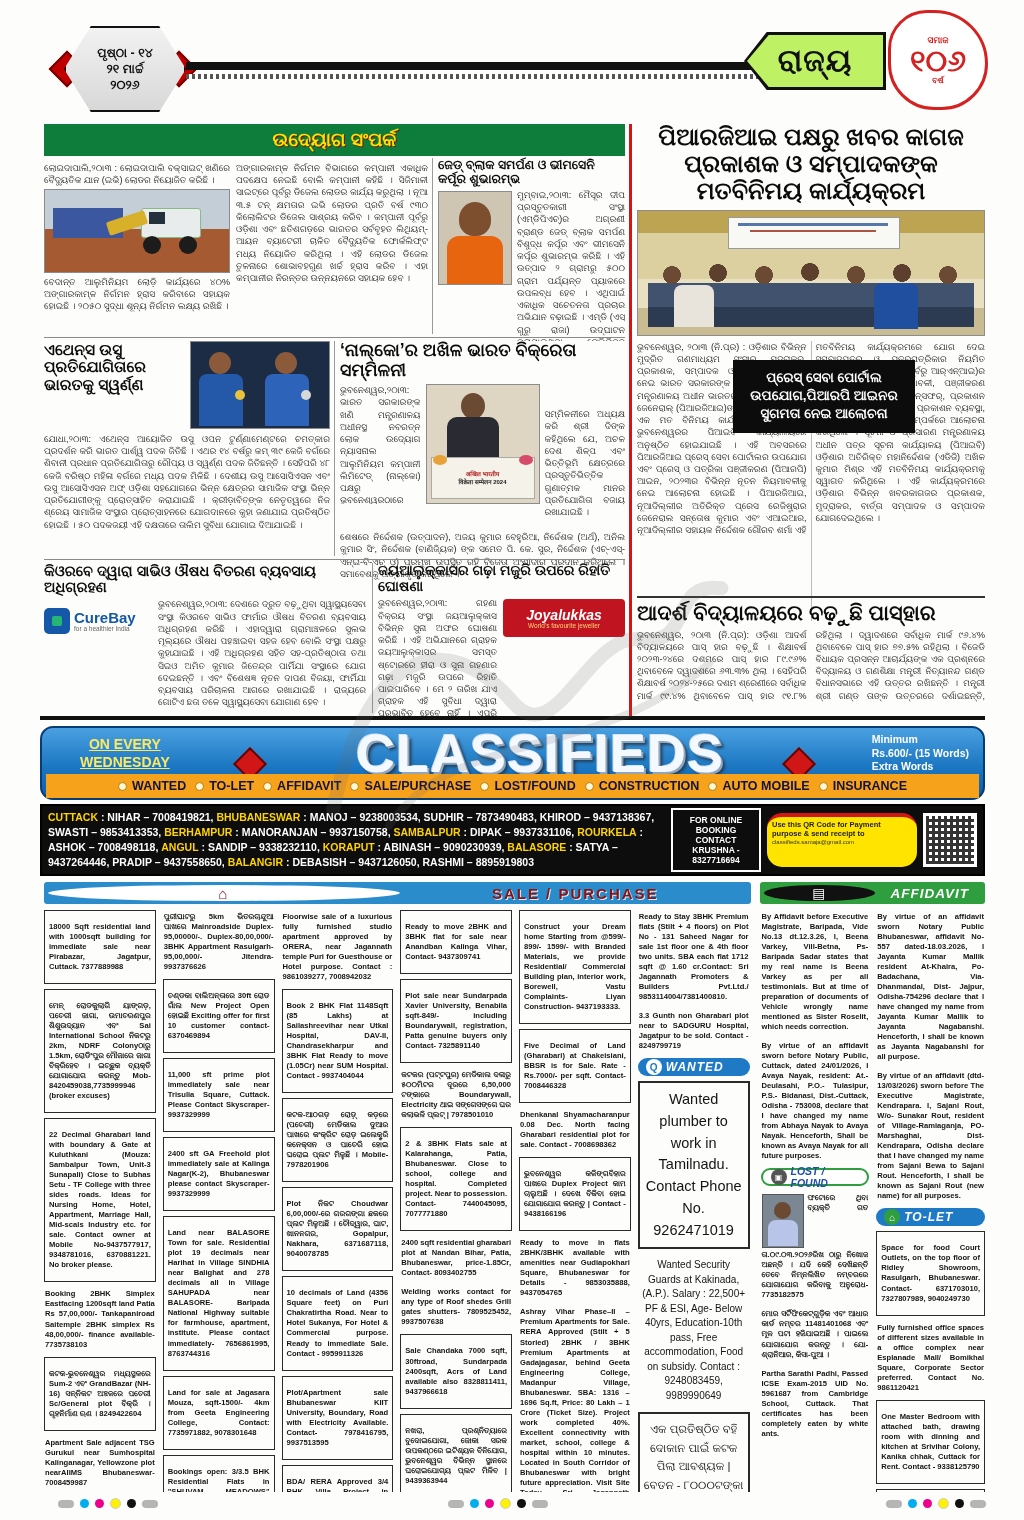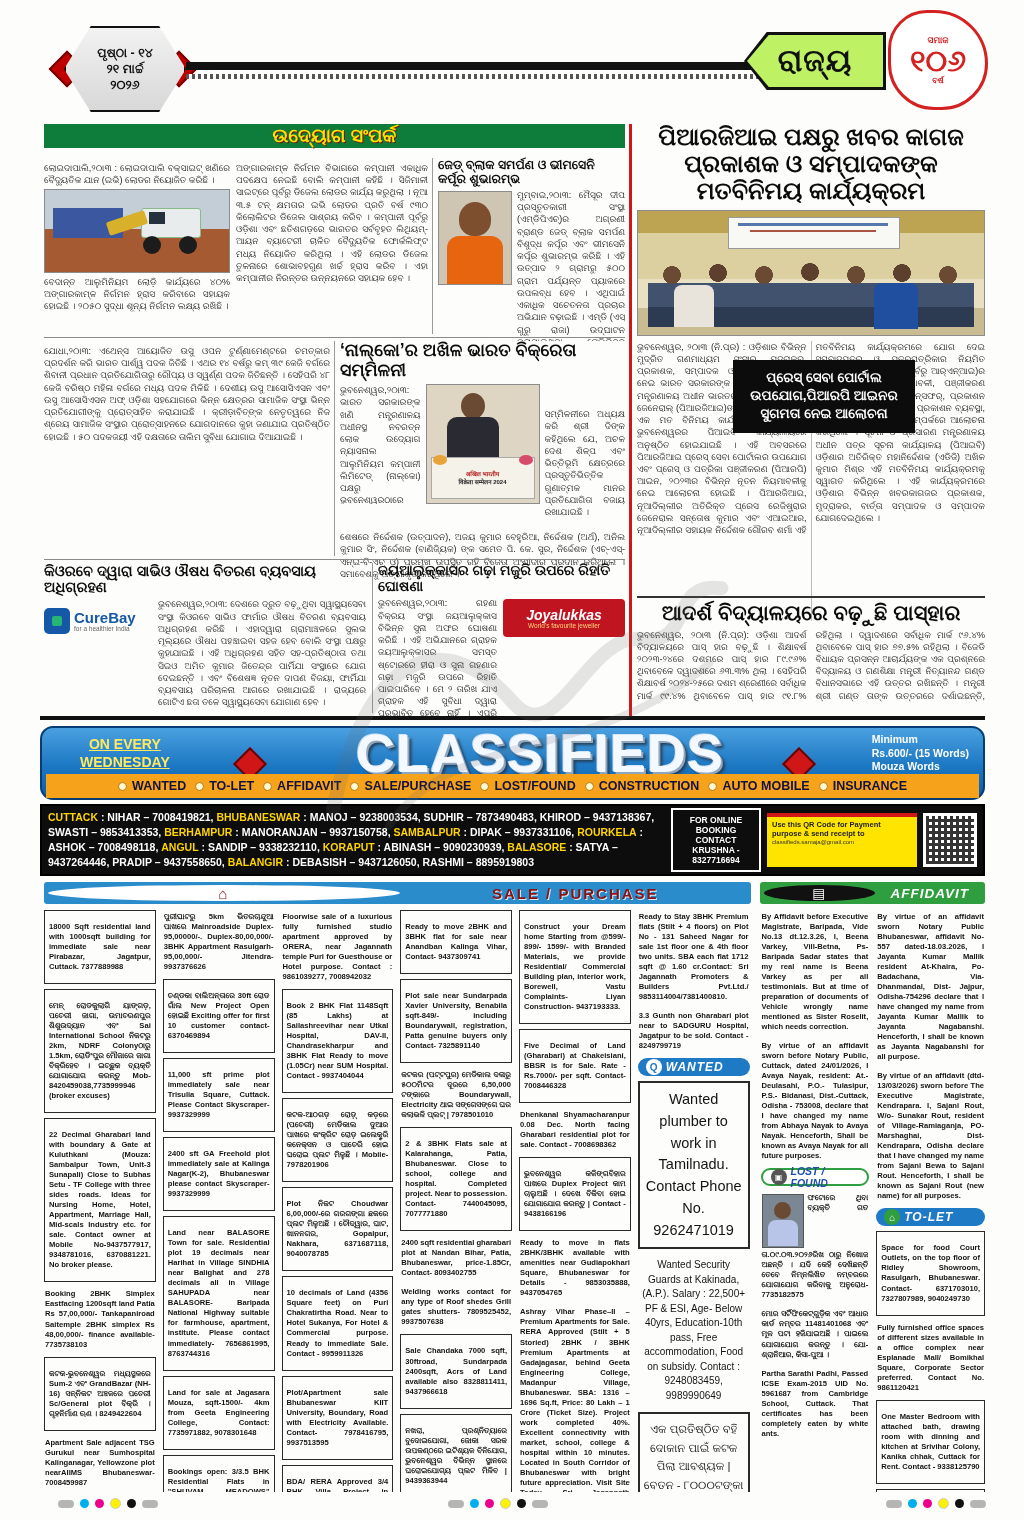--- a/index.html
+++ b/index.html
@@ -19,21 +19,21 @@
          clip-path:polygon(16% 0,100% 0,100% 100%,16% 100%,0 50%);}
   .rajya>div{position:absolute;left:3px;top:3px;right:3px;bottom:3px;background:#bef264;
          clip-path:polygon(16% 0,100% 0,100% 100%,16% 100%,0 50%);
          display:flex;align-items:center;justify-content:center;font-size:31px;font-weight:800;letter-spacing:1px;}
   .stamp{left:888px;top:10px;width:94px;height:94px;background:#fff;border:3px solid #d42222;border-radius:42% 58% 50% 50%;
          display:flex;flex-direction:column;align-items:center;justify-content:center;color:#d42222;}
   .stamp .s1{font-size:9px;font-weight:700;}
   .stamp .s2{font-size:30px;font-weight:800;line-height:1;}
   .stamp .s3{font-size:8px;font-weight:700;}
   
-  .gbanner{left:44px;top:124px;width:581px;height:24px;background:#0e7c3a;display:flex;align-items:center;justify-content:center;}
+  .gbanner{left:44px;top:124px;width:581px;height:32px;background:#0e7c3a;display:flex;align-items:center;justify-content:center;}
   .gbanner span{color:#ffe000;font-size:19px;font-weight:800;text-shadow:1px 1px 0 #7a1010;}
   .hl{font-weight:800;color:#0b0b0b;line-height:1.12;}
   .bt{font-size:9px;line-height:1.36;text-align:justify;color:#1c1c1c;overflow:hidden;}
   .vline{width:1px;background:#9a9a9a;}
   .hline{height:1px;background:#8a8a8a;}
   .redline{width:3px;background:#d01616;}
   .blackbar{left:40px;top:716px;width:945px;height:4px;background:#111;}
   .ph{position:relative;overflow:hidden;border:1px solid #8c8c8c;background:#cfd6da;flex:none;}
   .blackbox{position:absolute;background:#0c0c0c;color:#fff;font-weight:700;font-size:13.5px;line-height:1.35;
             text-align:center;padding:9px 7px;}
@@ -60,21 +60,21 @@
   .orangebar{left:46px;top:774px;width:933px;height:24px;background:#f7a21b;display:flex;align-items:center;justify-content:center;gap:9px;}
   .navitem{display:flex;align-items:center;gap:5px;color:#12123f;font-weight:800;font-size:12.5px;}
   .bdot{width:7px;height:7px;border-radius:50%;background:#fff8d0;border:1px solid #b97708;display:inline-block;}
   
   .contacts{left:40px;top:804px;width:945px;height:72px;background:#0d0d0d;border:2px solid #000;box-sizing:border-box;
             display:flex;align-items:center;gap:6px;padding:4px 6px;}
   .ctext{flex:1;font-size:10.5px;font-weight:700;line-height:1.45;color:#fff;}
   .ctext .city{color:#ffd400;}
   .onlinebox{flex:none;width:82px;height:56px;border:2px solid #fff;color:#fff;font-weight:800;font-size:8.5px;
              display:flex;align-items:center;justify-content:center;text-align:center;padding:2px;}
-  .qrnote{flex:none;width:150px;height:54px;background:#ffe400;border-top:4px solid #d01616;padding:3px 5px;box-sizing:border-box;}
+  .qrnote{flex:none;width:150px;height:54px;background:#ffe400;border-top:4px solid #d01616;padding:3px 5px;box-sizing:border-box;border-radius:15px;}
   .qrnote .qn1{font-size:7.5px;font-weight:800;color:#222;line-height:1.25;}
   .qrnote .qn2{font-size:6px;color:#333;}
   .qr{flex:none;width:54px;height:54px;background:#fff;position:relative;}
   .qr::after{content:"";position:absolute;inset:3px;background:
      repeating-linear-gradient(0deg,#111 0 3px,transparent 3px 6px),
      repeating-linear-gradient(90deg,#111 0 3px,transparent 3px 6px);opacity:.85;}
   
   .secbar{height:22px;display:flex;align-items:center;box-sizing:border-box;border-radius:3px;}
   .salebar{left:44px;top:882px;width:707px;background:#2b8ccb;}
   .salebar span{flex:1;text-align:center;font-size:15px;font-weight:800;letter-spacing:2px;color:#8b1212;
@@ -174,20 +174,34 @@
         <div class="fig" style="left:20px;top:10px;width:32px;height:34px;background:#7d4f2f;border-radius:50% 50% 45% 45%;"></div>
         <div class="fig" style="left:8px;top:44px;width:56px;height:48px;background:#e8650f;border-radius:12px 12px 0 0;"></div>
       </div>
       <div class="bt" style="height:152px;">ମୁମ୍ବାଇ,୨୦ା୩: ମୈସୂର ଦୀପ ପ୍ରସ୍ତୁତକାରୀ ସଂସ୍ଥା (ଏମ୍‌ଡିପିଏଚ୍)ର ଅଗ୍ରଣୀ ବ୍ରାଣ୍ଡ ଜେଡ୍ ବ୍ଲାକ ସମର୍ପଣ ବିଶୁଦ୍ଧ କର୍ପୂର ଏବଂ ଭୀମସେନି କର୍ପୂର ଶୁଭାରମ୍ଭ କରିଛି । ଏହି ଉତ୍ପାଦ ୨ ଗ୍ରାମରୁ ୫୦୦ ଗ୍ରାମ ପର୍ଯ୍ୟନ୍ତ ପ୍ୟାକରେ ଉପଲବ୍ଧ ହେବ । ଏଥିପାଇଁ ଏକାଧିକ ସଚେତନତା ପ୍ରଚାର ଅଭିଯାନ ବଢ଼ାଇଛି । ଏମ୍‌ଡି (ଏସ୍ ଗୁରୁ ରାଜା) ଉଦ୍‌ଘାଟନ କରାଯାଇଥିବା ଟେଲିଭିଜନ ବିଜ୍ଞାପନ ପ୍ରସ୍ତୁତ କରାଯାଇଛି । ୧୯ ତାରିଖ ଠାରୁ ନବରାତ୍ରିର ପ୍ରଥମ ଦିନ ଏହି ଅଭିଯାନ ସମଗ୍ର ଟେଲିଭିଜନ, ଡିଜିଟାଲ ପ୍ଲାଟଫର୍ମ, ସାମାଜିକ ଗଣମାଧ୍ୟମ ଓ ଖବରକାଗଜ କେନ୍ଦ୍ରରେ ପ୍ରସାରିତ ହେଉଛି ।</div>
     </div>
   </div>
 
   <div class="abs hline" style="left:44px;top:337px;width:581px;"></div>
 
   <div class="abs" style="left:44px;top:341px;width:286px;height:215px;">
+    <div style="display:flex;gap:6px;">
+      <div style="width:140px;">
+        <div class="hl" style="font-size:15.5px;">ଏଥେନ୍ସ ଉସୁ ପ୍ରତିଯୋଗିତାରେ ଭାରତକୁ ସ୍ୱର୍ଣ୍ଣ</div>
+      </div>
+      <div class="ph" style="width:138px;height:86px;">
+        <div class="fig" style="inset:0;background:#1d2c45;"></div>
+        <div class="fig" style="left:18px;top:10px;width:22px;height:22px;background:#8a5a3b;border-radius:50%;"></div>
+        <div class="fig" style="left:84px;top:10px;width:22px;height:22px;background:#8a5a3b;border-radius:50%;"></div>
+        <div class="fig" style="left:8px;top:32px;width:44px;height:52px;background:#2458a8;border-radius:8px 8px 0 0;"></div>
+        <div class="fig" style="left:74px;top:32px;width:44px;height:52px;background:#2d63b8;border-radius:8px 8px 0 0;"></div>
+        <div class="fig" style="left:44px;top:48px;width:10px;height:10px;background:#e8c23a;border-radius:50%;"></div>
+        <div class="fig" style="left:110px;top:48px;width:10px;height:10px;background:#d8d8d8;border-radius:50%;"></div>
+      </div>
+    </div>
     <div class="bt" style="margin-top:4px;height:118px;">ଯୋଧା,୨୦ା୩: ଏଥେନ୍ସ ଆୟୋଜିତ ଉସୁ ଓପନ ଟୁର୍ଣ୍ଣାମେଣ୍ଟରେ ଚମତ୍କାର ପ୍ରଦର୍ଶନ କରି ଭାରତ ପାର୍ଶ୍ୱ ପଦକ ଜିତିଛି । ଏଥର ୧୪ ବର୍ଷରୁ କମ୍ ୩୯ କେଜି ବର୍ଗରେ ଶିବାନୀ ପ୍ରଧାନ ପ୍ରତିଯୋଗିତାରୁ ରୌପ୍ୟ ଓ ସ୍ୱର୍ଣ୍ଣ ପଦକ ଜିତିଛନ୍ତି । ସେହିପରି ୪୮ କେଜି ବରିଷ୍ଠ ମହିଳା ବର୍ଗରେ ମଧ୍ୟ ପଦକ ମିଳିଛି । ଦେଶୀୟ ଉସୁ ଆସୋସିଏସନ ଏବଂ ଉସୁ ଆସୋସିଏସନ ଅଫ୍ ଓଡ଼ିଶା ସହଯୋଗରେ ଭିନ୍ନ କ୍ଷେତ୍ରର ସାମାଜିକ ସଂସ୍ଥା ଭିନ୍ନ ପ୍ରତିଯୋଗୀଙ୍କୁ ପ୍ରୋତ୍ସାହିତ କରାଯାଇଛି । କ୍ରୀଡ଼ାବିତ୍‌ଙ୍କ ନେତୃତ୍ୱରେ ନିଜ ଶ୍ରେୟ ସାମାଜିକ ସଂସ୍ଥାର ପ୍ରୋତ୍ସାହନରେ ଯୋଗଦାନରେ କୁହା ଜଣାଯାଇ ପ୍ରତିଷ୍ଠିତ ହୋଇଛି । ୫୦ ପଦକଜୟୀ ଏହି ଦକ୍ଷତାରେ ତାଲିମ ସୁବିଧା ଯୋଗାଇ ଦିଆଯାଇଛି ।</div>
   </div>
 
   <div class="abs vline" style="left:334px;top:341px;height:215px;"></div>
 
   <div class="abs" style="left:340px;top:341px;width:285px;height:215px;">
     <div class="hl" style="font-size:17.5px;">‘ନାଲ୍‌କୋ’ର ଅଖିଳ ଭାରତ ବିକ୍ରେତା ସମ୍ମିଳନୀ</div>
     <div style="display:flex;gap:5px;margin-top:4px;">
       <div class="bt" style="flex:1;height:120px;">ଭୁବନେଶ୍ୱର,୨୦ା୩: ଭାରତ ସରକାରଙ୍କ ଖଣି ମନ୍ତ୍ରଣାଳୟ ଅଧୀନସ୍ଥ ନବରତ୍ନ ଲୋକ ଉଦ୍ୟୋଗ ନ୍ୟାସନାଲ ଆଲୁମିନିୟମ କମ୍ପାନୀ ଲିମିଟେଡ୍ (ନାଲ୍‌କୋ) ପକ୍ଷରୁ ଭୁବନେଶ୍ୱରଠାରେ ଯୋଗାଣ ଶୃଙ୍ଖଳ ବର୍ଗର ପାର୍ଶ୍ୱ ସ୍ୱତନ୍ତ୍ର ବିକ୍ରେତା ସମ୍ମିଳନୀ ଆୟୋଜିତ ହୋଇଯାଇଛି ।</div>
       <div class="ph" style="width:112px;height:118px;">
@@ -254,41 +268,41 @@
       <div class="fig" style="left:36px;top:74px;width:40px;height:42px;background:#e8e4dc;border-radius:8px 8px 0 0;"></div>
       <div class="fig" style="left:236px;top:72px;width:44px;height:46px;background:#1f4f9e;border-radius:8px 8px 0 0;"></div>
     </div>
     <div class="bt" style="margin-top:5px;height:280px;column-count:2;column-gap:9px;column-rule:1px solid #bbb;">ଭୁବନେଶ୍ୱର, ୨୦ା୩ (ନି.ପ୍ର) : ଓଡ଼ିଶାର ବିଭିନ୍ନ ମୁଦ୍ରିତ ଗଣମାଧ୍ୟମ ସଂସ୍ଥାର ମୁଦ୍ରାକର, ପ୍ରକାଶକ, ସମ୍ପାଦକ ଓ ପରିଚାଳକମାନଙ୍କୁ ନେଇ ଭାରତ ସରକାରଙ୍କ ସୂଚନା ଓ ପ୍ରସାରଣ ମନ୍ତ୍ରଣାଳୟ ଅଧୀନ ଭାରତର ପ୍ରେସ୍ ରେଜିଷ୍ଟ୍ରାର ଜେନେରାଲ୍ (ପିଆରଜିଆଇ)ଙ୍କ କାର୍ଯ୍ୟାଳୟ ପକ୍ଷରୁ ଏକ ମତ ବିନିମୟ କାର୍ଯ୍ୟକ୍ରମ ଶୁକ୍ରବାର ଭୁବନେଶ୍ୱରର ପିଆଇବି କାର୍ଯ୍ୟାଳୟରେ ଅନୁଷ୍ଠିତ ହୋଇଯାଇଛି । ଏହି ଅବସରରେ ପିଆରଜିଆଇ ପ୍ରେସ୍ ସେବା ପୋର୍ଟାଲର ଉପଯୋଗ ଏବଂ ପ୍ରେସ୍ ଓ ପତ୍ରିକା ପଞ୍ଜୀକରଣ (ପିଆରପି) ଆଇନ, ୨୦୨୩ର ବିଭିନ୍ନ ନୂତନ ନିୟମାବଳୀକୁ ନେଇ ଆଲୋଚନା ହୋଇଛି । ପିଆରଜିଆଇ, ନୂଆଦିଲ୍ଲୀର ଅତିରିକ୍ତ ପ୍ରେସ ରେଜିଷ୍ଟ୍ରାର ଜେନେରାଲ ସନ୍ତୋଷ କୁମାର ଏବଂ ଏଆଇଆର, ନୂଆଦିଲ୍ଲୀର ସହାୟକ ନିର୍ଦ୍ଦେଶକ ଗୌରବ ଶର୍ମା ଏହି ମତବିନିମୟ କାର୍ଯ୍ୟକ୍ରମରେ ଯୋଗ ଦେଇ ସମ୍ବାଦପତ୍ର ଓ ପତ୍ରପତ୍ରିକାର ନିୟମିତ ପ୍ରକାଶନ, ପିଆରଜିଆଇ (ପୂର୍ବରୁ ଆର୍‌ଏନ୍‌ଆଇ)ର ବିଭିନ୍ନ ସଂଶୋଧ୍ୟ ନିୟମାବଳୀ, ପଞ୍ଜୀକରଣ ପ୍ରକ୍ରିୟା, ପ୍ରକାଶନ, ଟ୍ରାନ୍ସଫର୍, ପ୍ରକାଶନ ସଂଖ୍ୟା ଯାଞ୍ଚ ସମେତ ବିଭିନ୍ନ ପ୍ରକାଶନ ବ୍ୟବସ୍ଥା, ପ୍ରକ୍ରିୟା ଓ ନିୟମାବଳୀ ସମ୍ପର୍କରେ ଆଲୋଚନା କରିଥିଲେ । ସୂଚନା ଓ ପ୍ରସାରଣ ମନ୍ତ୍ରଣାଳୟ ଅଧୀନ ପତ୍ର ସୂଚନା କାର୍ଯ୍ୟାଳୟ (ପିଆଇବି) ଓଡ଼ିଶାର ଅତିରିକ୍ତ ମହାନିର୍ଦ୍ଦେଶକ (ଏଡିଜି) ଅଖିଳ କୁମାର ମିଶ୍ର ଏହି ମତବିନିମୟ କାର୍ଯ୍ୟକ୍ରମକୁ ସ୍ୱାଗତ କରିଥିଲେ । ଏହି କାର୍ଯ୍ୟକ୍ରମରେ ଓଡ଼ିଶାର ବିଭିନ୍ନ ଖବରକାଗଜର ପ୍ରକାଶକ, ମୁଦ୍ରାକର, ବାର୍ତ୍ତା ସମ୍ପାଦକ ଓ ସମ୍ପାଦକ ଯୋଗଦେଇଥିଲେ ।</div>
     <div class="blackbox" style="left:96px;top:236px;width:168px;">ପ୍ରେସ୍ ସେବା ପୋର୍ଟାଲ ଉପଯୋଗ,ପିଆରପି ଆଇନର ସୁଗମତା ନେଇ ଆଲୋଚନା</div>
   </div>
 
   <div class="abs hline" style="left:637px;top:596px;width:348px;background:#333;height:2px;"></div>
 
   <div class="abs" style="left:637px;top:601px;width:348px;height:112px;">
-    <div class="hl" style="font-size:21px;text-align:center;">ଆଦର୍ଶ ବିଦ୍ୟାଳୟରେ ବଢ଼ୁଛି ପାସ୍‌ହାର</div>
+    <div class="hl" style="font-size:21px;">ଆଦର୍ଶ ବିଦ୍ୟାଳୟରେ ବଢ଼ୁଛି ପାସ୍‌ହାର</div>
     <div class="bt" style="margin-top:4px;height:80px;column-count:2;column-gap:9px;">ଭୁବନେଶ୍ୱର, ୨୦ା୩ (ନି.ପ୍ର): ଓଡ଼ିଶା ଆଦର୍ଶ ବିଦ୍ୟାଳୟରେ ପାସ୍ ହାର ବଢ଼ୁଛି । ଶିକ୍ଷାବର୍ଷ ୨୦୨୩-୨୪ରେ ଦଶମରେ ପାସ୍ ହାର ୮୯.୯୬% ଥିବାବେଳେ ଦ୍ୱାଦଶରେ ୬୩.୩% ଥିଲା । ସେହିପରି ଶିକ୍ଷାବର୍ଷ ୨୦୨୪-୨୫ରେ ଦଶମ ଶ୍ରେଣୀରେ ସର୍ବାଧିକ ମାର୍କ ୯୯.୪% ଥିବାବେଳେ ପାସ୍ ହାର ୯୧.୮% ରହିଥିଲା । ଦ୍ୱାଦଶରେ ସର୍ବାଧିକ ମାର୍କ ୯୬.୪% ଥିବାବେଳେ ପାସ୍ ହାର ୭୭.୫% ରହିଥିଲା । ବିଜେଡି ବିଧାୟକ ପ୍ରସନ୍ନ ଆଚାର୍ଯ୍ୟଙ୍କ ଏକ ପ୍ରଶ୍ନରେ ବିଦ୍ୟାଳୟ ଓ ଗଣଶିକ୍ଷା ମନ୍ତ୍ରୀ ନିତ୍ୟାନନ୍ଦ ଗଣ୍ଡ ବିଧାନସଭାରେ ଏହି ଉତ୍ତର ରଖିଛନ୍ତି । ମନ୍ତ୍ରୀ ଶ୍ରୀ ଗଣ୍ଡ ତାଙ୍କ ଉତ୍ତରରେ ଦର୍ଶାଇଛନ୍ତି, ୩୧୪ଟି ବ୍ଲକରେ ୩୧୪ଟି ଆଦର୍ଶ ବିଦ୍ୟାଳୟ ଥିବାବେଳେ ଭୁବନେଶ୍ୱରରେ ଆଇକୋନିକ ଆଦର୍ଶ ବିଦ୍ୟାଳୟ ଏବଂ ଖଣି ଅଞ୍ଚଳରେ ୬ଟି ଓଡ଼ିଶା ମାଇନିଂ ଆଦର୍ଶ ବିଦ୍ୟାଳୟ ରହିଛି ।</div>
   </div>
 
   <div class="abs blackbar"></div>
 
   <div class="abs clsban">
     <div class="sched">
 
     <div>ON EVERY</div>
         <div>WEDNESDAY</div>
         <div>&amp; SATURDAY</div>
       </div>
     <div class="diamond" style="left:196px;top:24px;"></div>
     <div class="clstitle">CLASSIFIEDS</div>
     <div class="diamond" style="right:172px;top:24px;"></div>
     <div class="fees">
 
     <div>Minimum</div>
         <div>Rs.600/- (15 Words)</div>
-        <div>Mouza Words</div>
+        <div>Extra Words</div>
         <div>@Rs.40/- per word</div>
       </div>
   </div>
   <div class="abs orangebar">
 
   <span class="navitem">
         <i class="bdot"></i>
         <span>WANTED</span>
       </span>
       <span class="navitem">

